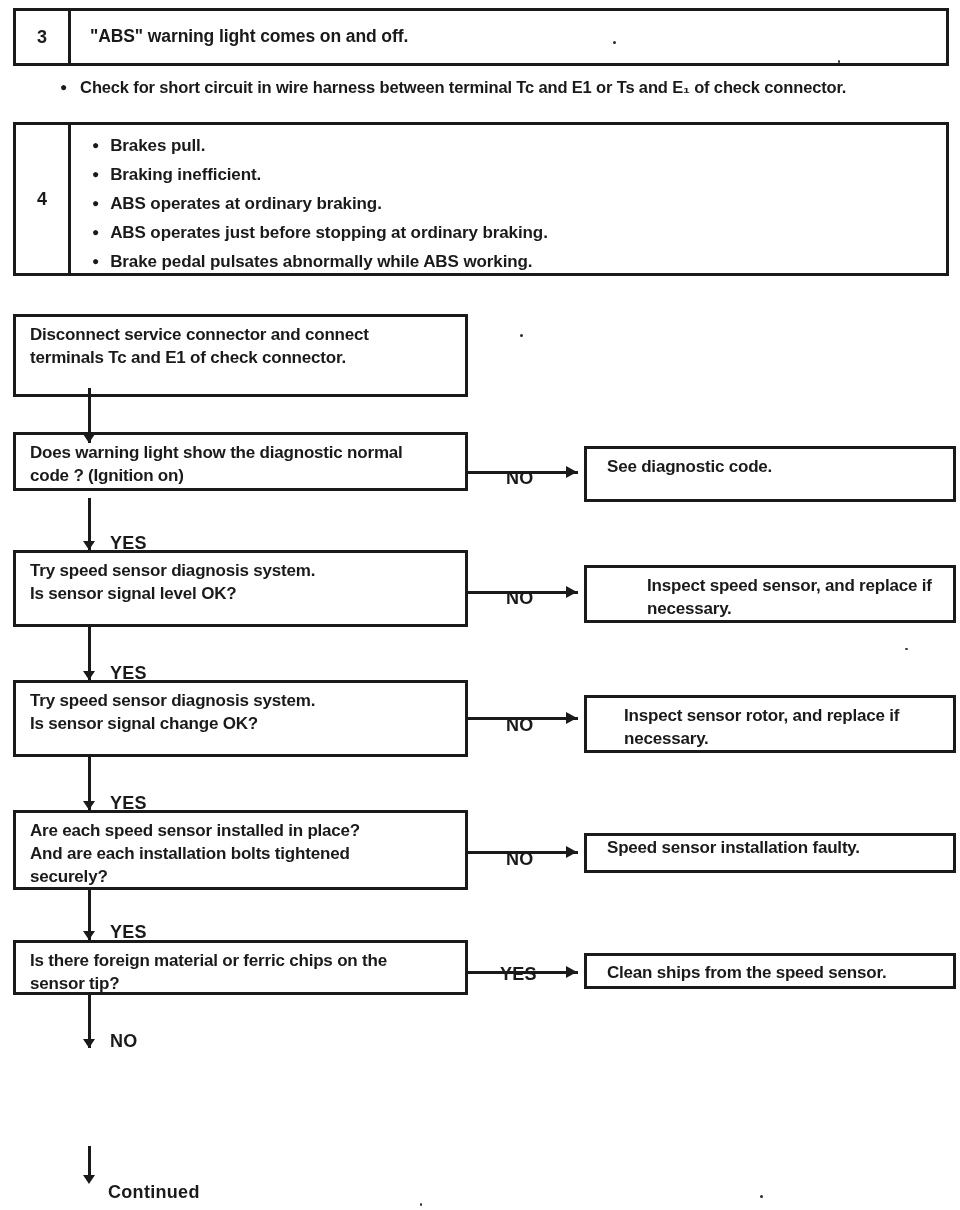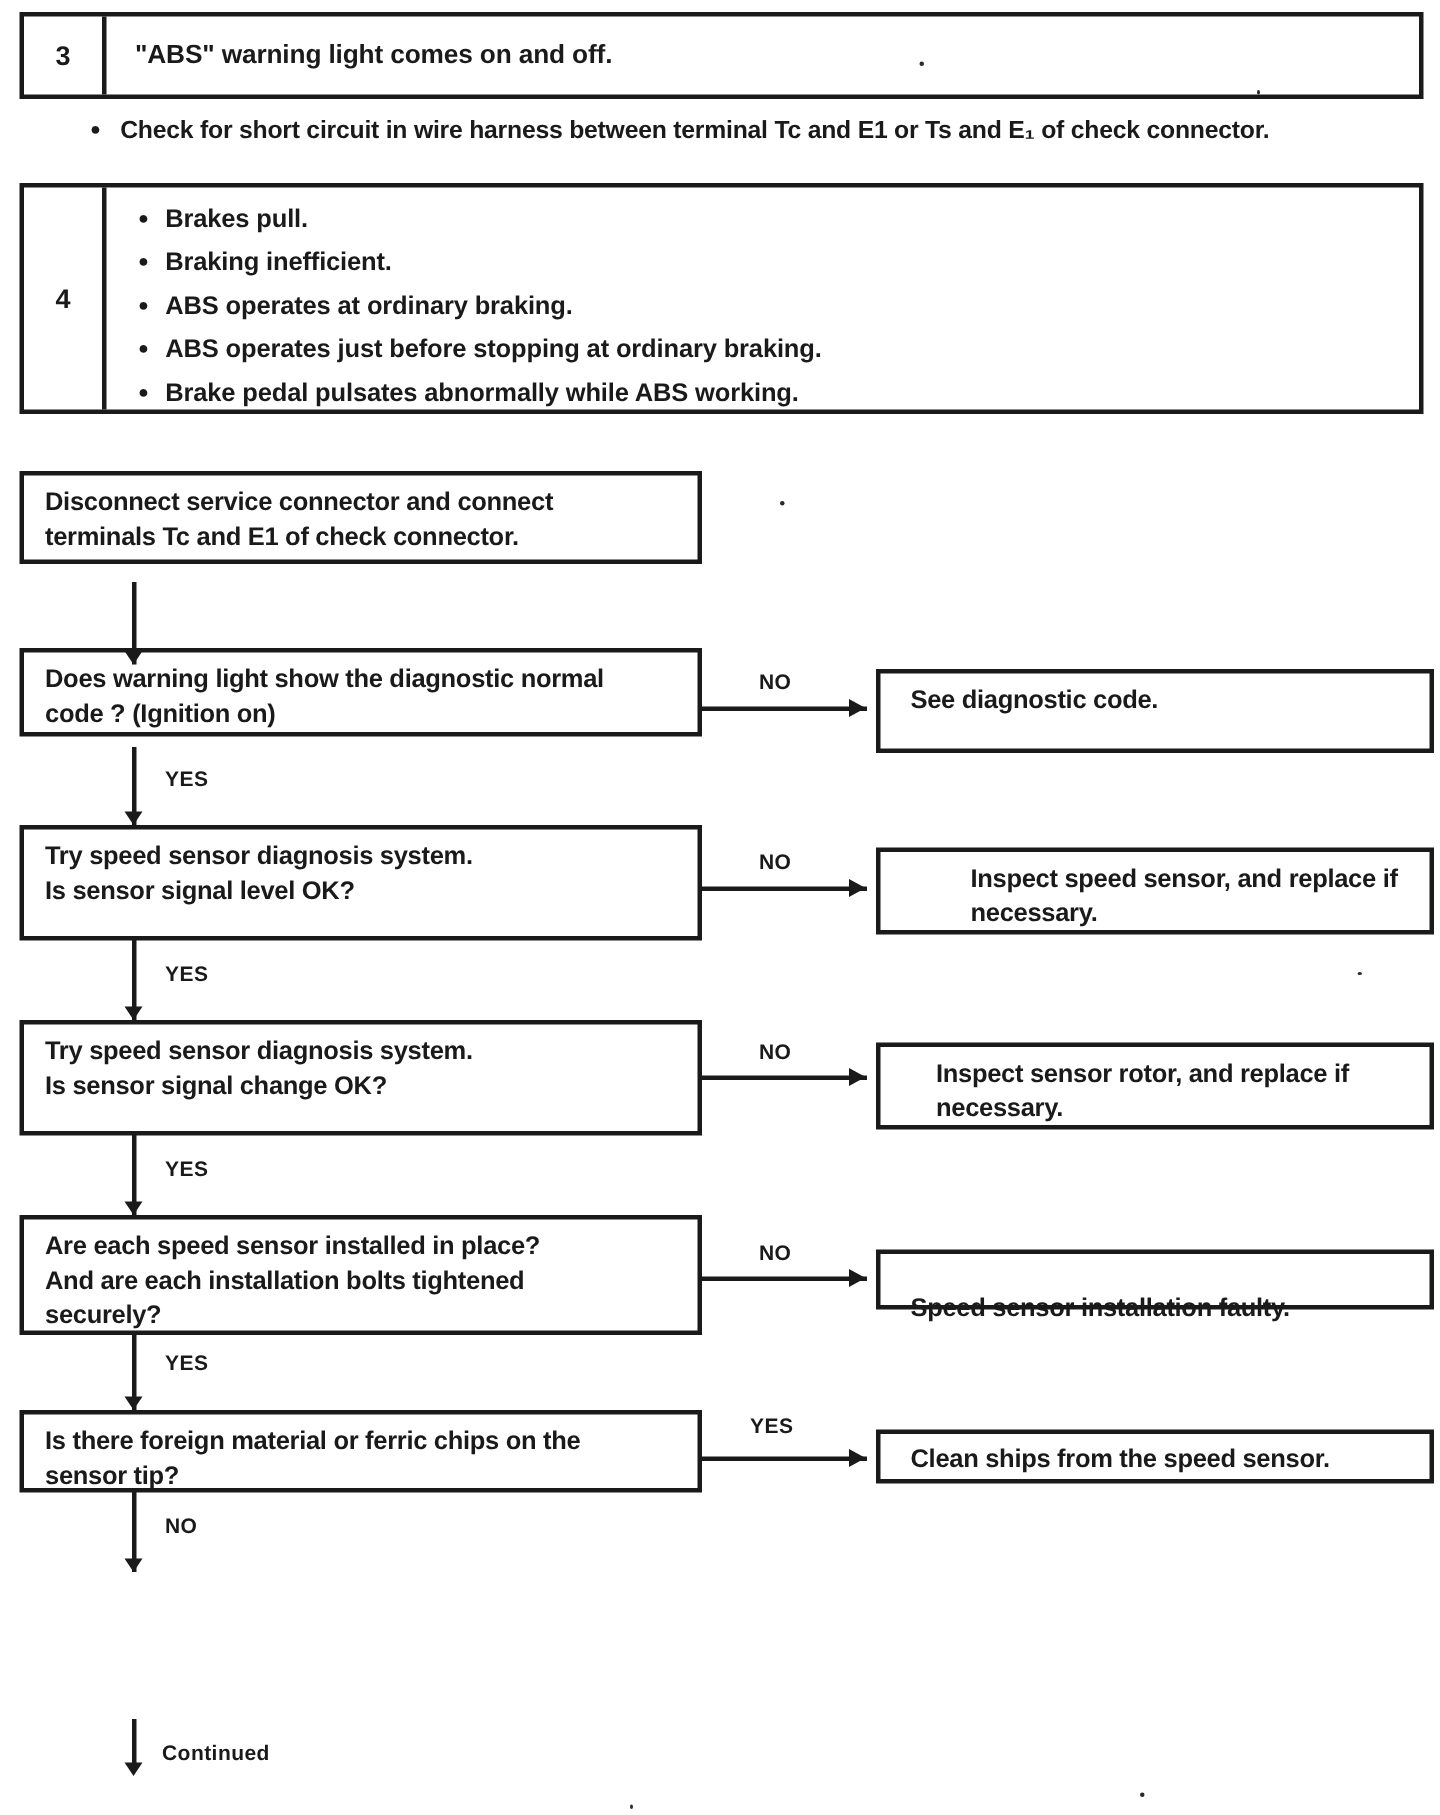--- a/index.html
+++ b/index.html
@@ -78,21 +78,21 @@
     border-right:6.5px solid transparent;
     border-top:9px solid var(--ink);
   }
   .arrow-right{
     position:absolute;left:566px;width:0;height:0;
     border-top:6px solid transparent;
     border-bottom:6px solid transparent;
     border-left:11px solid var(--ink);
   }
   .blabel{
-    position:absolute;font-size:14px;letter-spacing:0.3px;
+    position:absolute;font-size:18px;letter-spacing:0.3px;margin-top:22px;
   }
   .speck{position:absolute;background:#2a2a2a;border-radius:50%;}
 </style>
 </head>
 <body>
 
 <div class="page">
 
   <div class="sym-table" style="top:8px;height:52px;">
     <div class="num-cell">3</div>
@@ -123,21 +123,21 @@
           <span class="bullet">●</span>
           <span>ABS operates just before stopping at ordinary braking.</span>
         </div>
       <div class="sym-item">
           <span class="bullet">●</span>
           <span>Brake pedal pulsates abnormally while ABS working.</span>
         </div>
     </div>
   </div>
 
-  <div class="fbox" style="top:314px;height:62px;">
+  <div class="fbox" style="top:314px;height:83px;">
     <div class="fbox-text">Disconnect service connector and connect
 terminals Tc and E1 of check connector.</div>
   </div>
   <div class="fbox" style="top:432px;height:59px;">
     <div class="fbox-text">Does warning light show the diagnostic normal
 code ? (Ignition on)</div>
   </div>
   <div class="fbox" style="top:550px;height:77px;">
     <div class="fbox-text">Try speed sensor diagnosis system.
 Is sensor signal level OK?</div>
@@ -161,21 +161,21 @@
   </div>
   <div class="rbox" style="top:565px;height:58px;padding-left:40px;">
     <div class="fbox-text">Inspect speed sensor, and replace if
 necessary.</div>
   </div>
   <div class="rbox" style="top:695px;height:58px;padding-left:17px;">
     <div class="fbox-text">Inspect sensor rotor, and replace if
 necessary.</div>
   </div>
   <div class="rbox" style="top:833px;height:40px;">
-    <div class="fbox-text" style="padding-top:24px;">Speed sensor installation faulty.</div>
+    <div class="fbox-text" style="padding-top:0;">Speed sensor installation faulty.</div>
   </div>
   <div class="rbox" style="top:953px;height:36px;">
     <div class="fbox-text" style="padding-top:5px;">Clean ships from the speed sensor.</div>
   </div>
 
   <div class="vline" style="top:388px;height:55px;"></div>
   <div class="arrow-down" style="top:434px;"></div>
 
   <div class="vline" style="top:498px;height:52px;"></div>
   <div class="arrow-down" style="top:541px;"></div>

